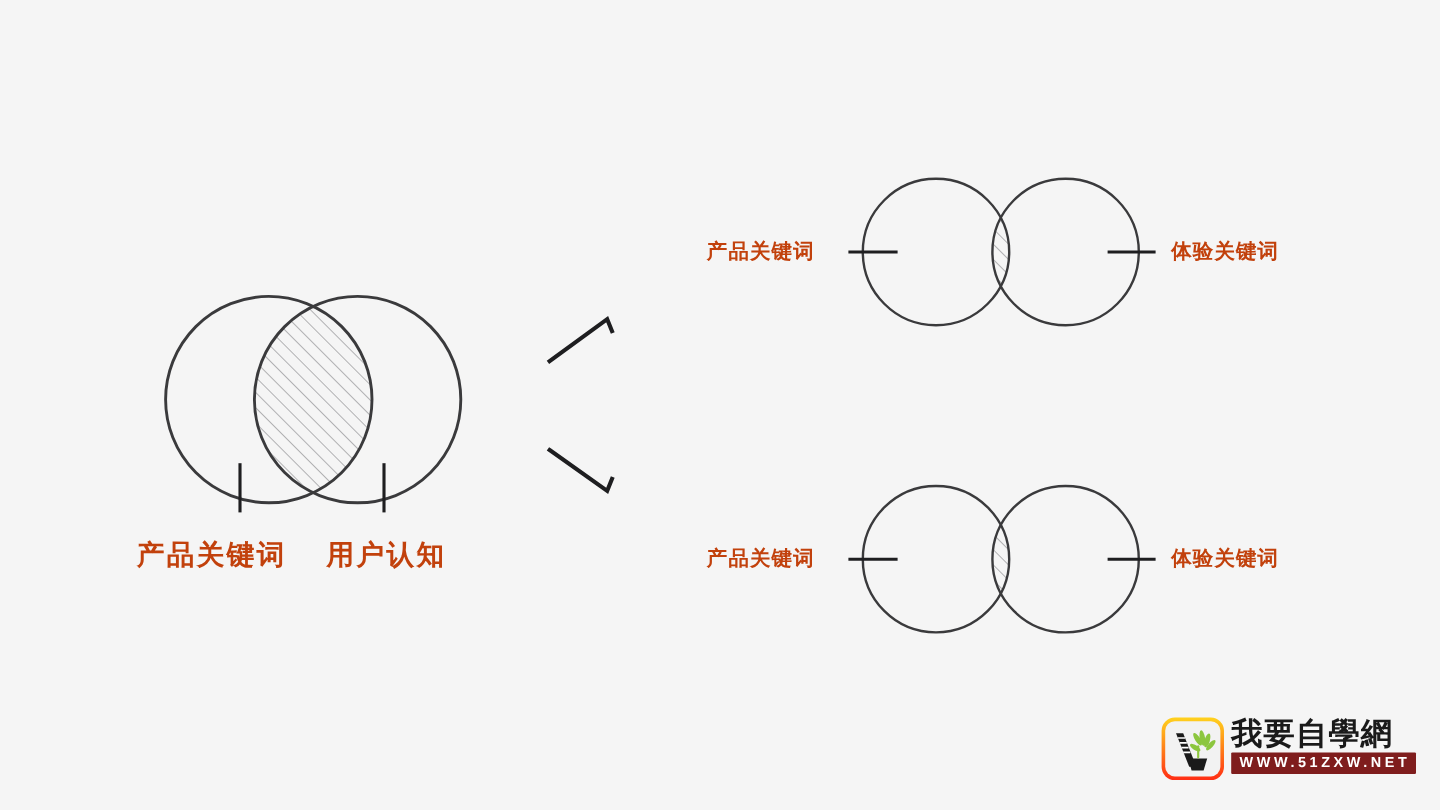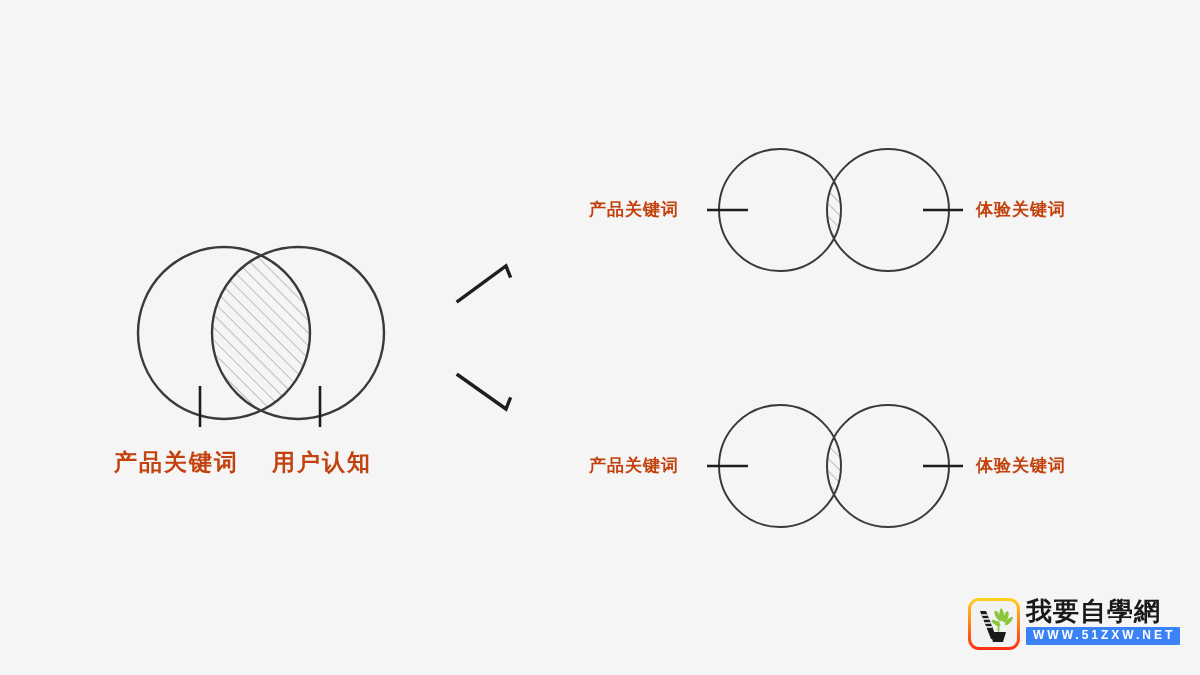--- a/index.html
+++ b/index.html
@@ -72,21 +72,21 @@
   #logo-title {
     font-size: 26px;
     font-weight: bold;
     color: #1a1a1a;
     line-height: 1;
     letter-spacing: 1px;
     white-space: nowrap;
   }
   #logo-url {
     margin-top: 3px;
-    background: #3b82f6;
+    background: #7f1d1d;
     color: #ffffff;
     font-size: 12px;
     font-weight: bold;
     letter-spacing: 3px;
     padding: 2px 5px 2px 7px;
     line-height: 1.15;
     white-space: nowrap;
     border-radius: 1px;
   }
 </style>

